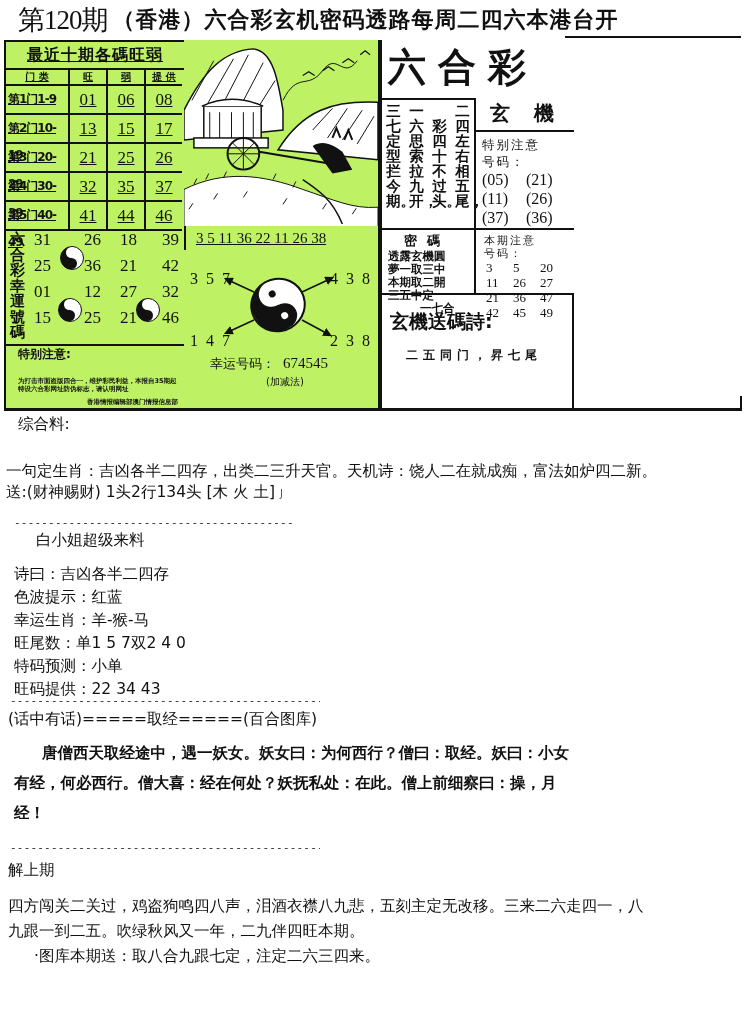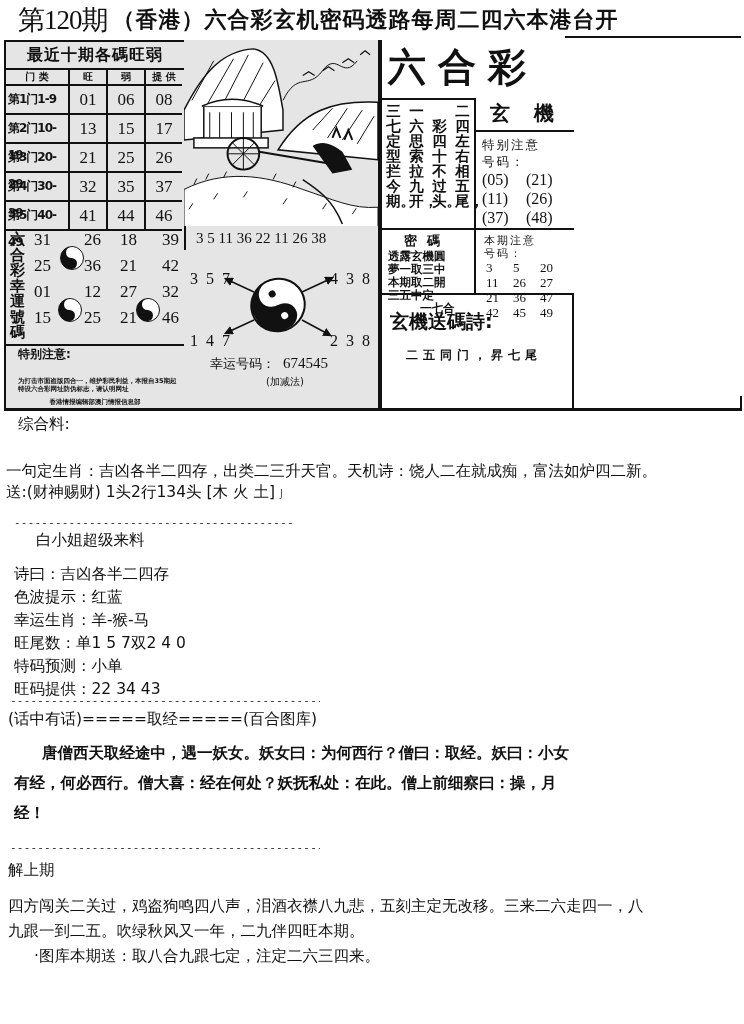--- a/index.html
+++ b/index.html
@@ -5,42 +5,42 @@
   * { box-sizing: border-box; margin: 0; padding: 0; }
   html, body { width: 744px; height: 1024px; background: #fff; overflow: hidden; }
   body { position: relative; font-family: "DejaVu Serif", "Liberation Serif", serif; color: #111; }
 
   .header-title { position: absolute; left: 18px; top: 2px; height: 36px; white-space: nowrap; }
   .header-title .issue { font-family: "Liberation Serif", serif; font-size: 27px; font-weight: normal; letter-spacing: -1px; vertical-align: top; }
   .header-title .main { font-family: "DejaVu Sans", sans-serif; font-size: 22px; font-weight: bold; letter-spacing: 1px; vertical-align: top; line-height: 36px; }
   .header-rule-l { position: absolute; left: 5px; top: 40px; width: 300px; border-top: 2px solid #111; }
   .header-rule-r { position: absolute; left: 565px; top: 36px; width: 176px; border-top: 2px solid #111; }
 
-  .panel { position: absolute; border: 2px solid #111; background: #e5e5e5; }
+  .panel { position: absolute; border: 2px solid #111; background: #bef264; text-decoration: underline; }
 
   
   .t-left { left: 4px; top: 40px; width: 182px; height: 370px; }
   .t-left .tt { height: 28px; border-bottom: 2px solid #111; font-size: 16px; font-weight: bold; text-align: center; line-height: 26px; letter-spacing: 1px; }
   .grid { display: grid; grid-template-columns: 64px 38px 38px 36px; }
   .grid .hc { border-right: 2px solid #111; border-bottom: 2px solid #111; font-size: 10px; font-weight: bold; text-align: center; height: 16px; line-height: 14px; }
   .grid .c { border-right: 2px solid #111; border-bottom: 2px solid #111; height: 29px; font-size: 17px; line-height: 27px; text-align: center; font-family: "Liberation Serif", serif; }
   .grid .c.lbl { font-size: 12px; font-family: "DejaVu Sans", sans-serif; font-weight: bold; letter-spacing: -1px; text-align: left; padding-left: 2px; }
   .grid .last { border-right: none; }
 
   .lucky { position: absolute; left: 0; top: 190px; width: 178px; height: 110px; }
   .lucky .vert { position: absolute; left: 4px; top: 0; width: 20px; font-family: "DejaVu Sans", sans-serif; font-size: 15px; font-weight: bold; line-height: 15.5px; }
   .lucky .n { position: absolute; font-family: "Liberation Serif", serif; font-size: 17px; }
   .yy { position: absolute; width: 24px; height: 24px; border-radius: 50%; border: 1.5px solid #111; background: linear-gradient(90deg, #111 50%, #fff 50%); }
   .yy::before { content: ""; position: absolute; left: 5px; top: 0; width: 11px; height: 11px; border-radius: 50%; background: #fff; }
   .yy::after { content: ""; position: absolute; left: 5px; top: 11px; width: 11px; height: 11px; border-radius: 50%; background: #111; }
 
   .notice { position: absolute; left: 0; top: 302px; width: 178px; height: 64px; border-top: 2px solid #111; font-family: "DejaVu Sans", sans-serif; font-size: 6.5px; font-weight: bold; line-height: 8px; padding: 4px 6px; }
   .notice .nh { font-size: 12px; margin-left: 6px; margin-bottom: 19px; }
   .notice .nb { padding-left: 6px; }
-  .notice .nf { display: flex; justify-content: center; margin-top: 5px; }
+  .notice .nf { display: flex; justify-content: flex-end; margin-top: 5px; }
 
   
   .illus { left: 184px; top: 40px; width: 196px; height: 188px; border: none; border-right: 2px solid #111; overflow: hidden; }
   .illus svg { width: 100%; height: 100%; }
 
   .codes-row { left: 184px; top: 226px; width: 196px; height: 24px; border-left: 2px solid #111; border-right: 2px solid #111; border-top: none; border-bottom: none; font-family: "Liberation Serif", serif; font-size: 15px; line-height: 24px; padding-left: 10px; white-space: nowrap; }
 
   .yy-panel { left: 184px; top: 250px; width: 196px; height: 160px; border-top: none; border-left: none; }
   .yy-big { position: absolute; left: 66px; top: 28px; width: 56px; height: 54px; border-radius: 50%; border: 2px solid #111; background: linear-gradient(90deg, #111 50%, #fff 50%); transform: rotate(-30deg); }
   .yy-big::before { content: ""; position: absolute; left: 13px; top: 0; width: 26px; height: 25px; border-radius: 50%; background: #fff; }
@@ -230,21 +230,21 @@
   <div class="col" style="padding-top:15px">彩四十不过头。</div>
   <div class="col">二四左右相五尾，</div>
 </div>
 
 <div class="spec">
   <div>特别注意</div>
   <div>号码：</div>
   <div class="nums">
     <span>(05)</span><span>(21)</span><br>
     <span>(11)</span><span>(26)</span><br>
-    <span>(37)</span><span>(48)</span>
+    <span>(37)</span><span>(36)</span>
   </div>
 </div>
 
 <div class="mima-box">
   <div class="mt">密碼</div>
   <div class="ml">透露玄機圓</div>
   <div class="ml">夢一取三中</div>
   <div class="ml">本期取二開</div>
   <div class="ml">三五中定</div>
   <div class="ml ind">一七合</div>

